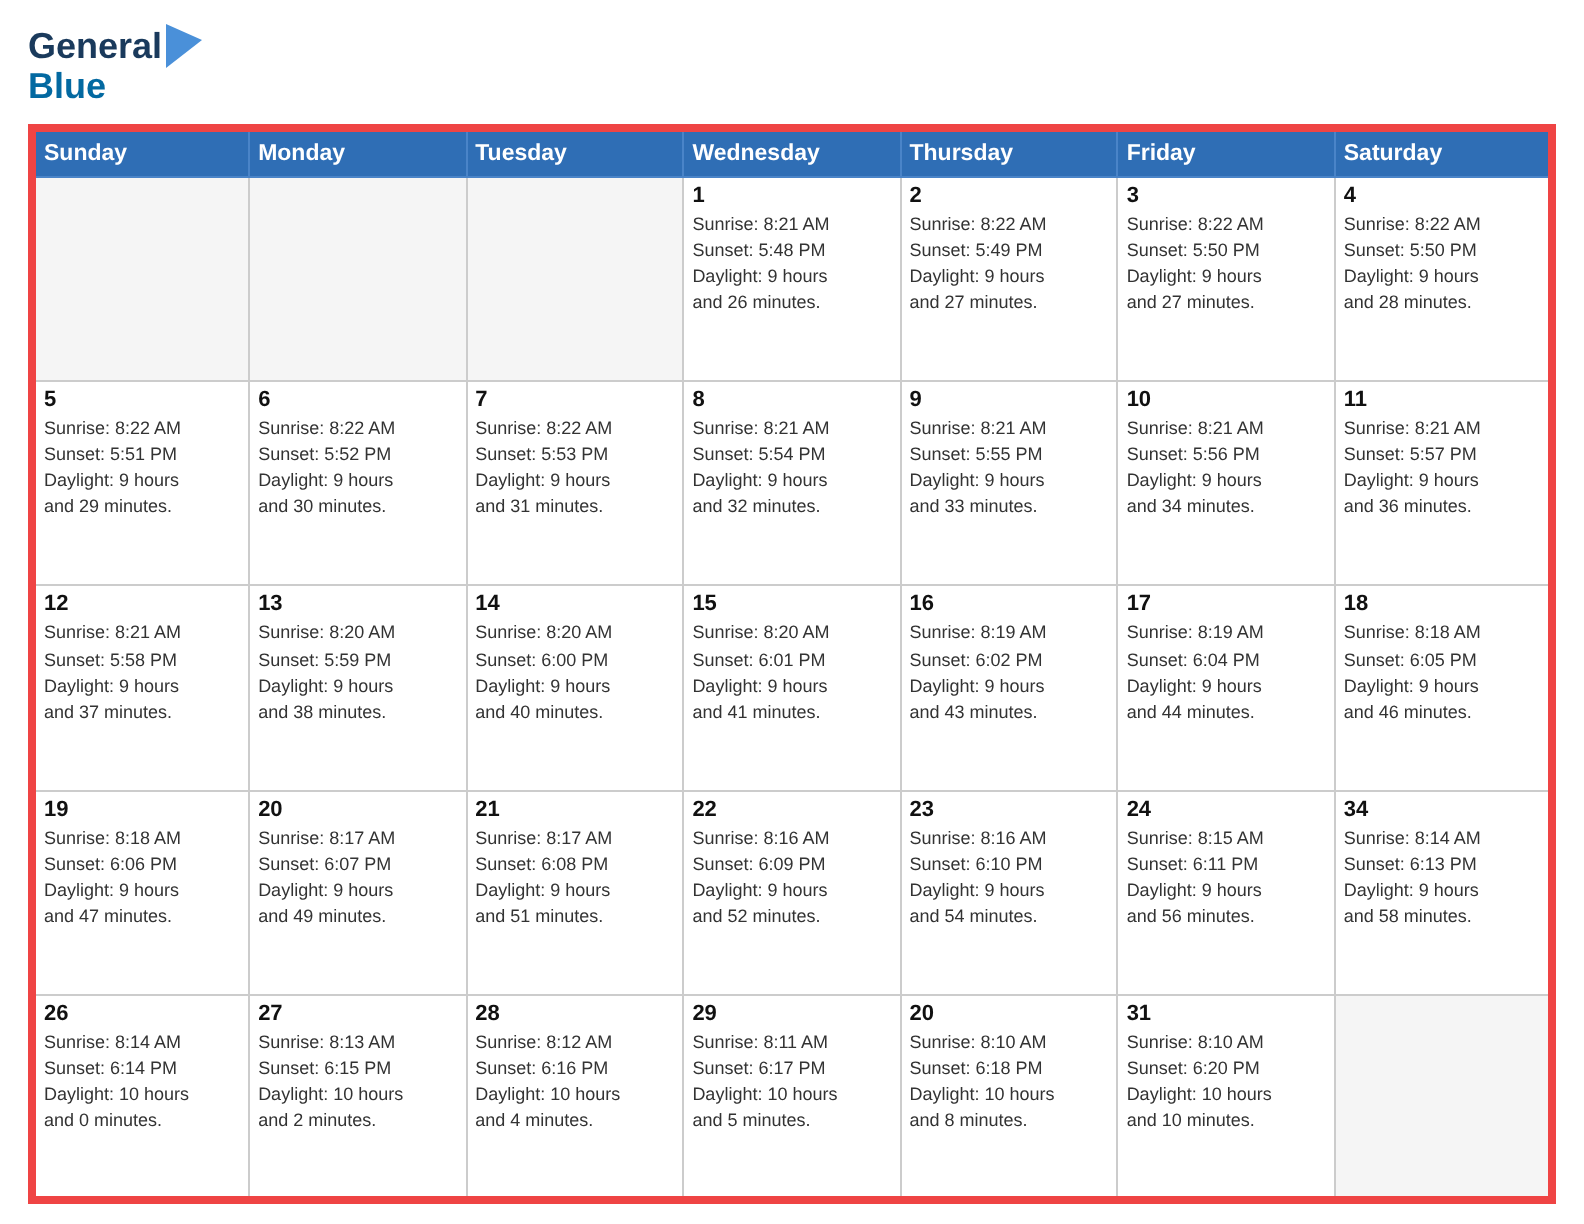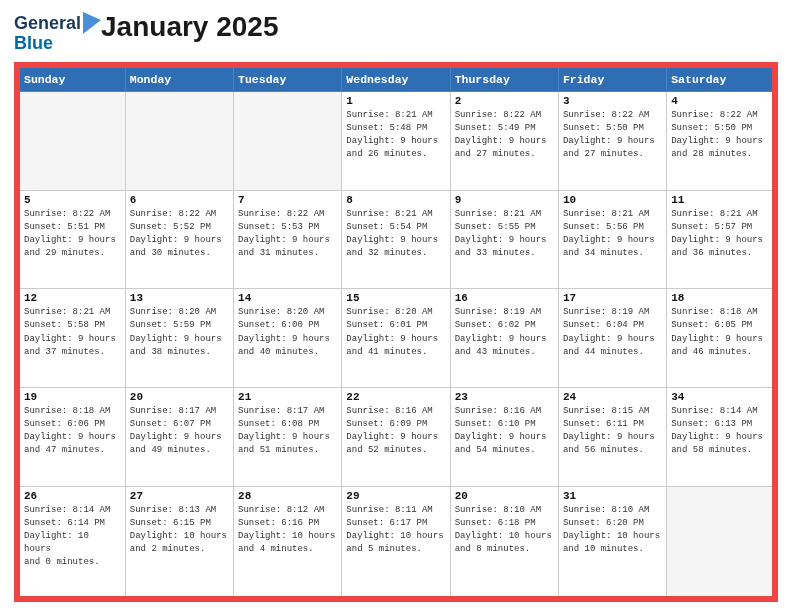--- a/index.html
+++ b/index.html
@@ -51,25 +51,24 @@
       font-weight: bold;
       color: #1a1a1a;
       line-height: 1.2;
     }
     .location {
       font-size: 13px;
       color: #444;
     }
     .calendar {
       flex: 1;
-      border: 6px solid #ef4444;
+      border: 4px solid #ef4444;
       border-collapse: collapse;
       width: 100%;
       table-layout: fixed;
-      font-family: Liberation Mono, monospace;
     }
     .calendar th {
       background: #2f6eb5;
       color: #fff;
       font-size: 11.5px;
       font-weight: bold;
       padding: 5px 4px;
       text-align: left;
       border: 1px solid #4a84c8;
     }
@@ -111,21 +110,20 @@
         <div style="display:flex;align-items:center;">
           <span class="logo-text">General</span>
           <svg class="logo-icon" viewBox="0 0 18 22" xmlns="http://www.w3.org/2000/svg">
             <polygon points="0,0 18,8 0,22" fill="#4a90d9"></polygon>
           </svg>
         </div>
         <div class="logo-text"><span>Blue</span></div>
       </div>
     </div>
     <div class="title-block">
-      <div class="month-title">January 2025</div>
     </div>
   </div>
 
   <table class="calendar">
     <thead>
       <tr id="weekday-header">
           <th>Sunday</th>
           <th>Monday</th>
           <th>Tuesday</th>
           <th>Wednesday</th>

